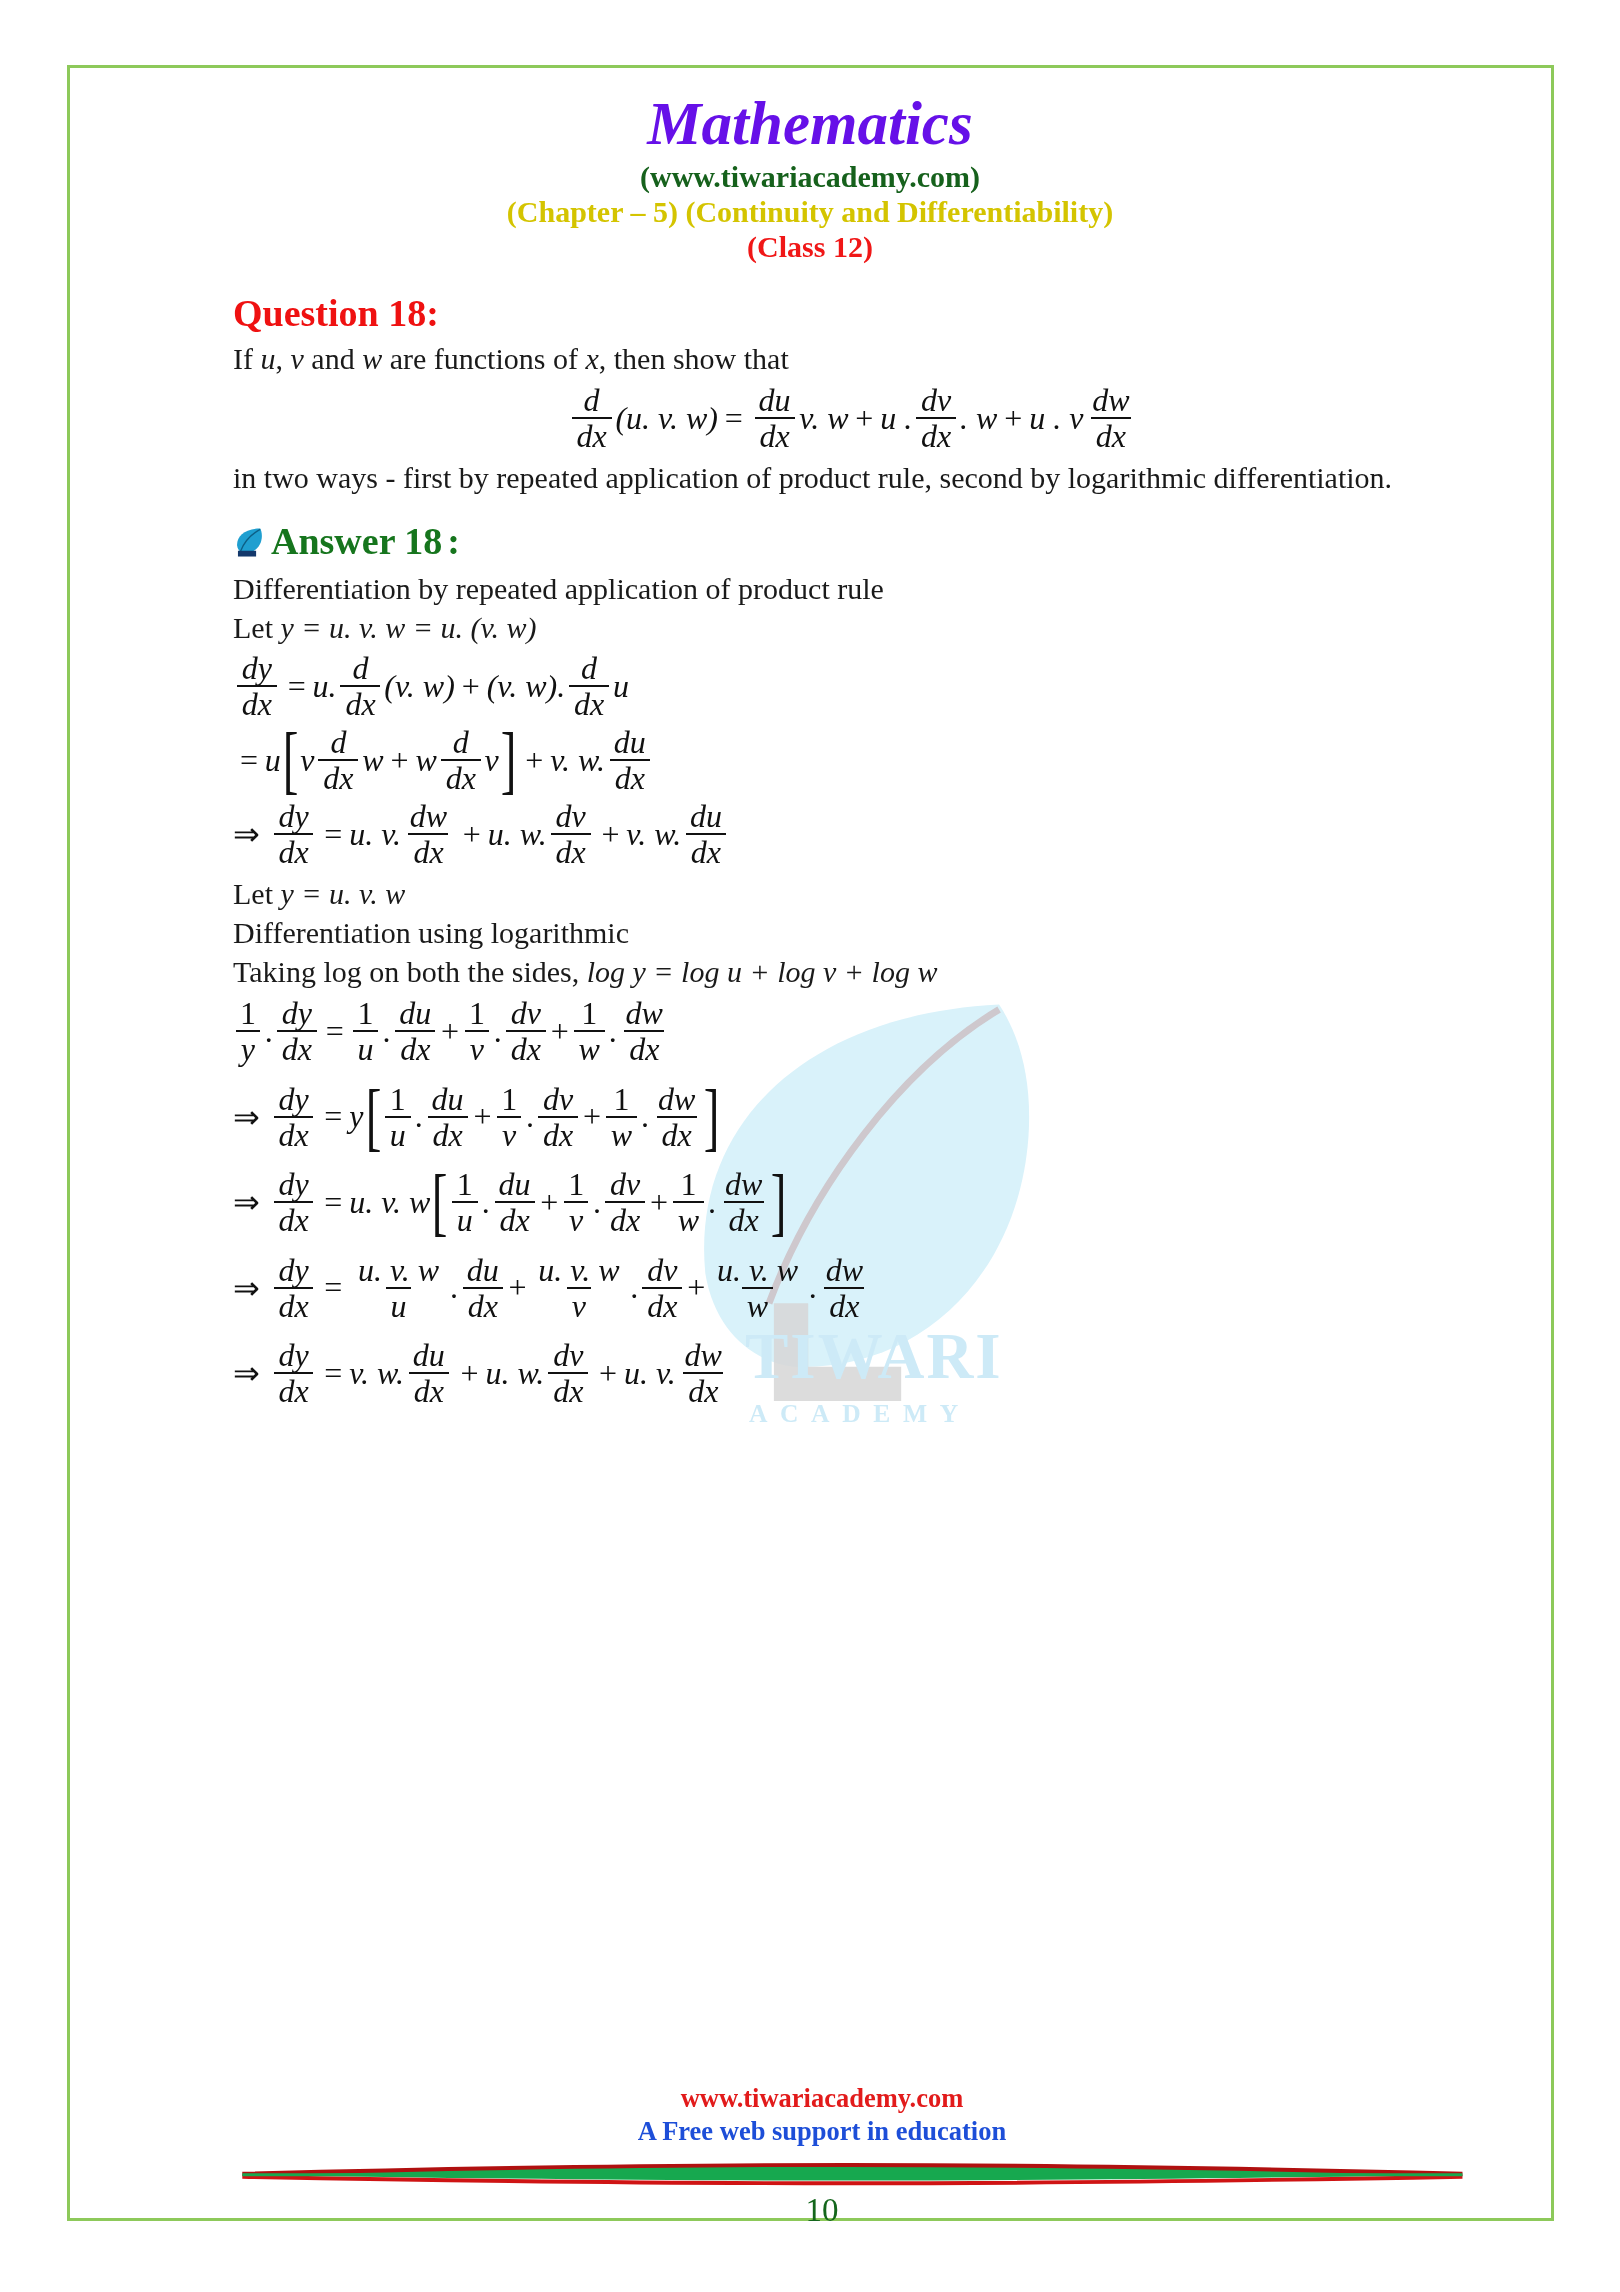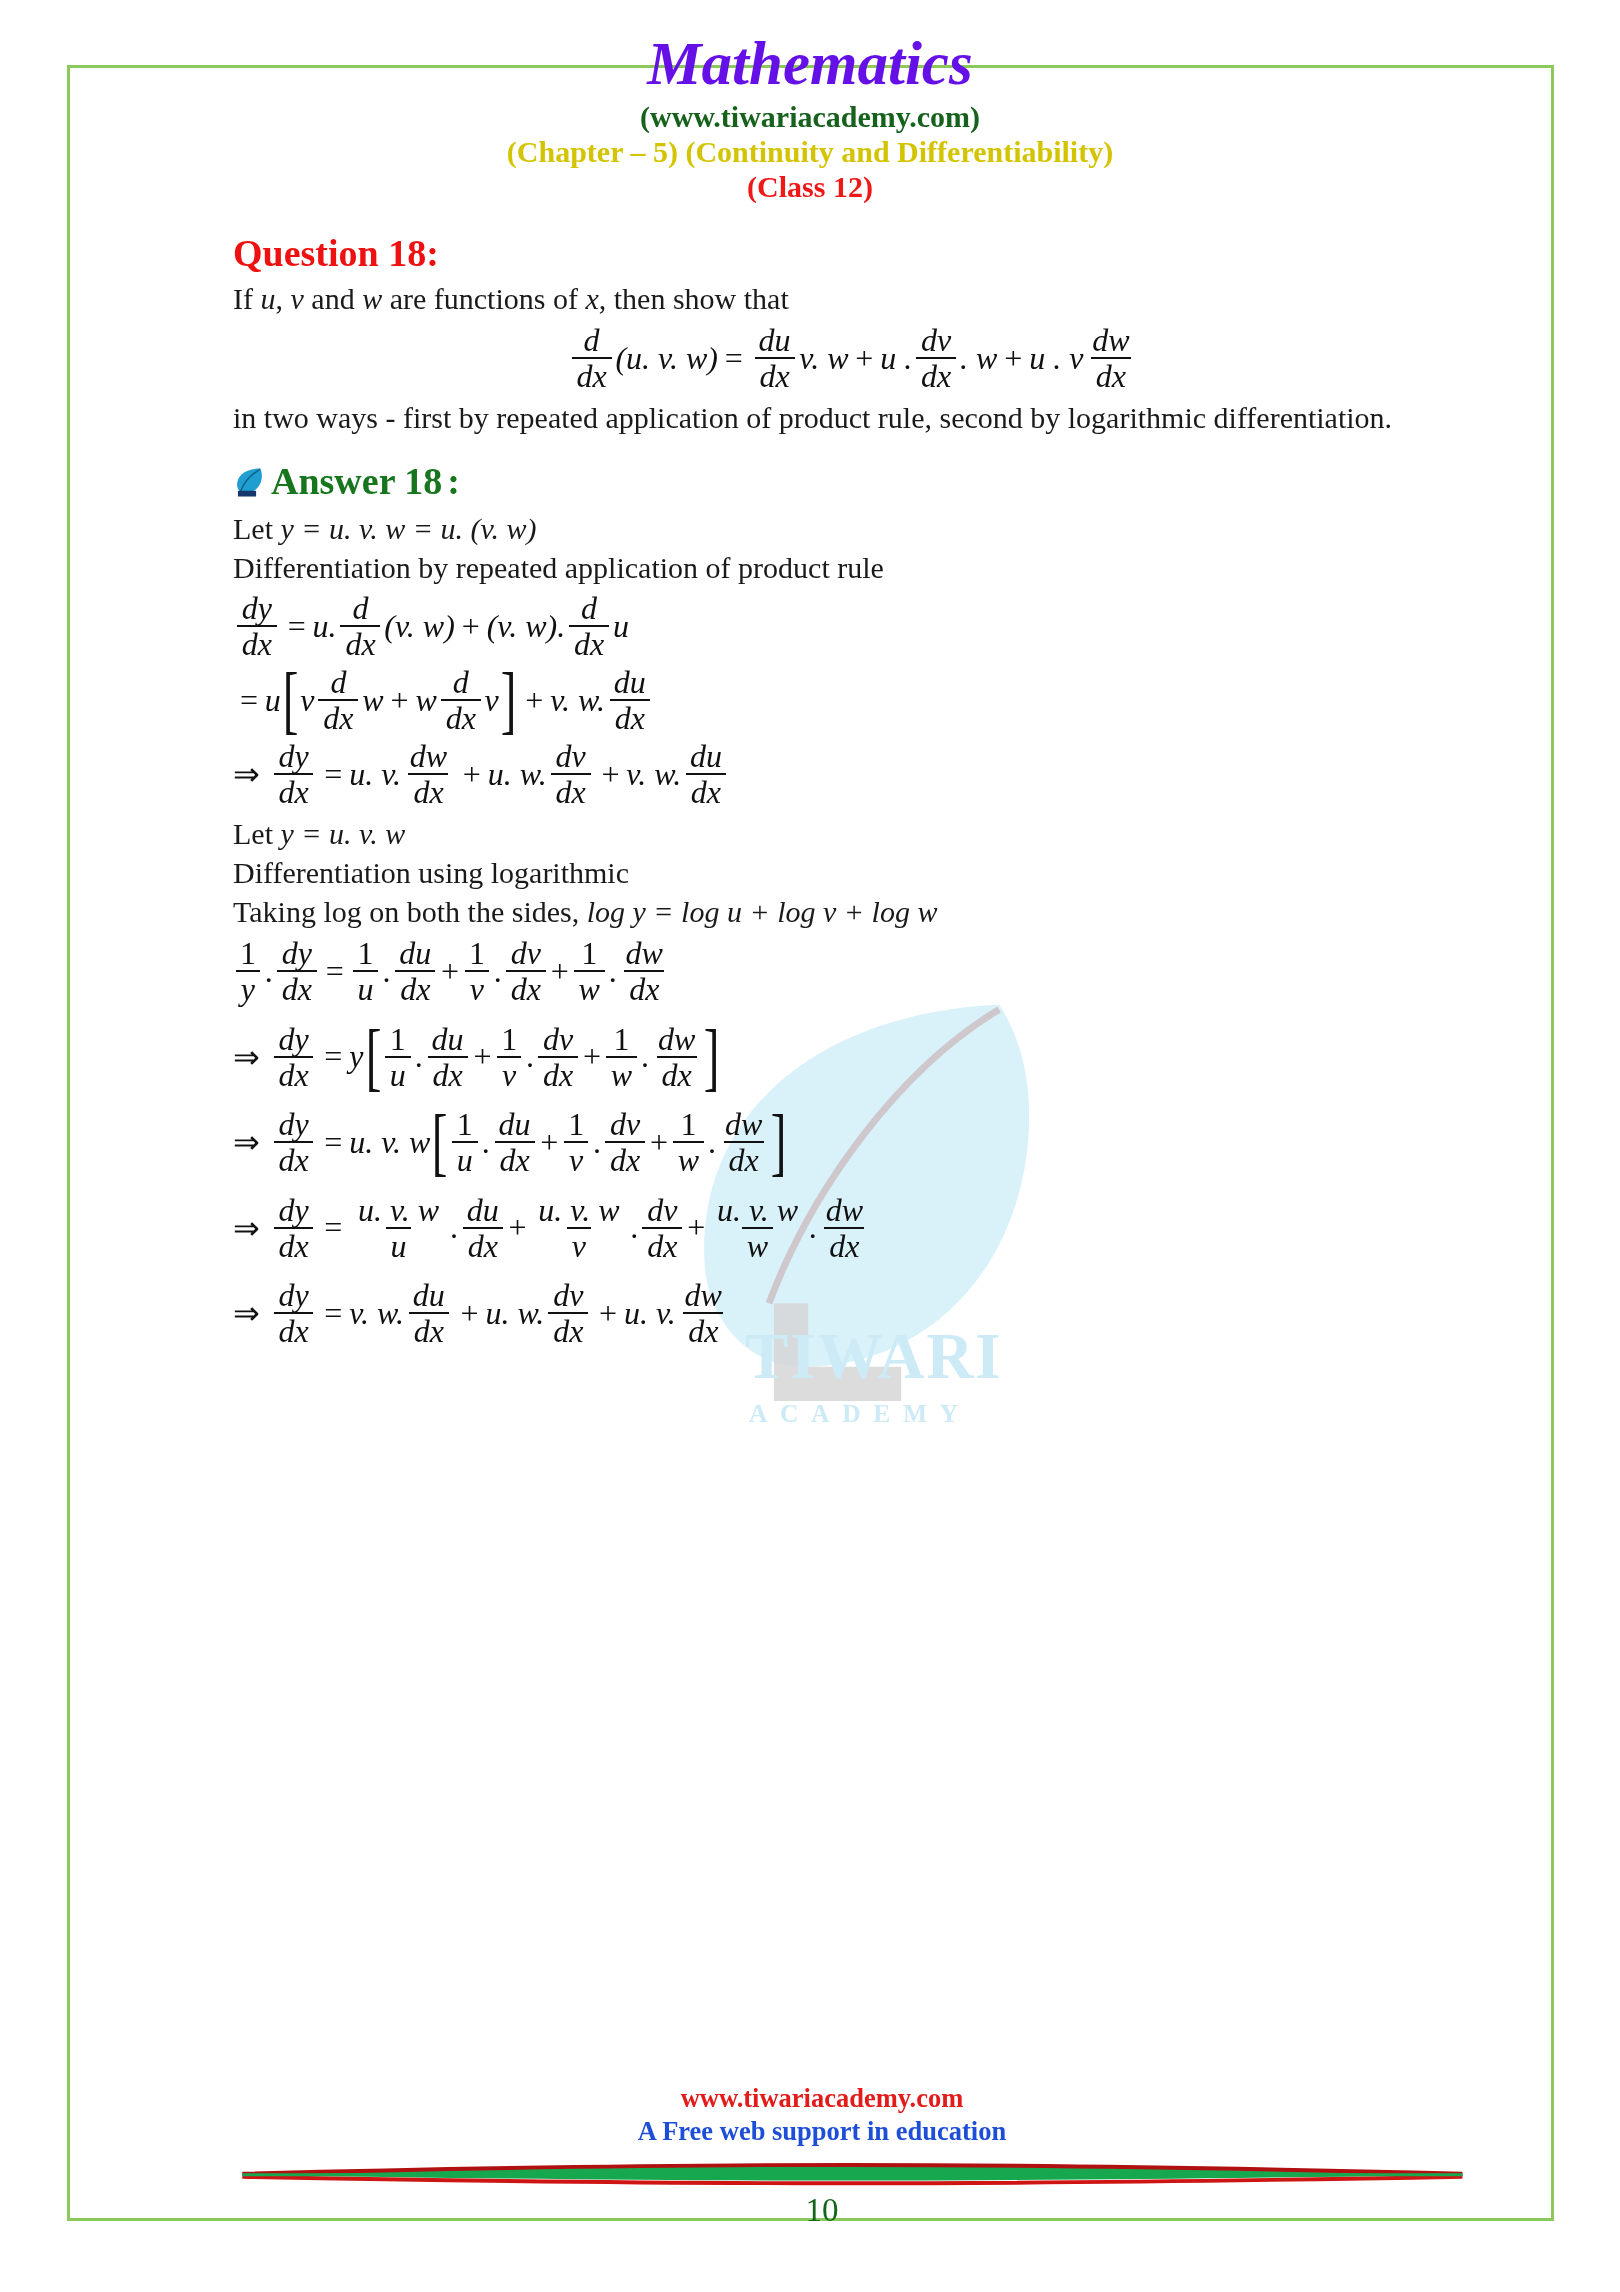--- a/index.html
+++ b/index.html
@@ -70,21 +70,21 @@
   .content {
     position: absolute;
     left: 0;
     top: 0;
     width: 1620px;
     z-index: 2;
   }
 
   .header {
     text-align: center;
-    padding-top: 32px;
+    padding-top: 92px;
   }
   .doc-title {
     font-family: "Liberation Serif", serif;
     font-style: italic;
     font-weight: bold;
     font-size: 61px;
     color: #6610e8;
     line-height: 1.05;
     margin: 0;
   }
@@ -312,23 +312,23 @@
           <svg viewBox="0 0 40 40" xmlns="http://www.w3.org/2000/svg">
             <path d="M33 3 C14 3 4 13 5 24 C6 30 10 33 14 33 C26 33 35 24 35 12 C35 8 34 5 33 3 Z" fill="#1f9fd0"></path>
             <path d="M33 4 C22 10 13 20 9 31" stroke="#0d5f85" stroke-width="1.6" fill="none"></path>
             <rect x="6" y="30" width="22" height="7" fill="#14386b"></rect>
           </svg>
         </span>
         <span>Answer 18</span>
           <span class="colon">:</span>
       </div>
 
+      <p class="para">Differentiation by repeated application of product rule</p>
+
       <p class="para"><span>Let </span><i class="mi">y = u. v. w = u. (v. w)</i></p>
-
-      <p class="para">Differentiation by repeated application of product rule</p>
 
       <div class="math eq-row">
         <span class="frac">
           <span class="num">dy</span>
           <span class="den">dx</span>
         </span>
         <span class="op">=</span>
         <span>u.</span>
         <span class="frac">
           <span class="num">d</span>

